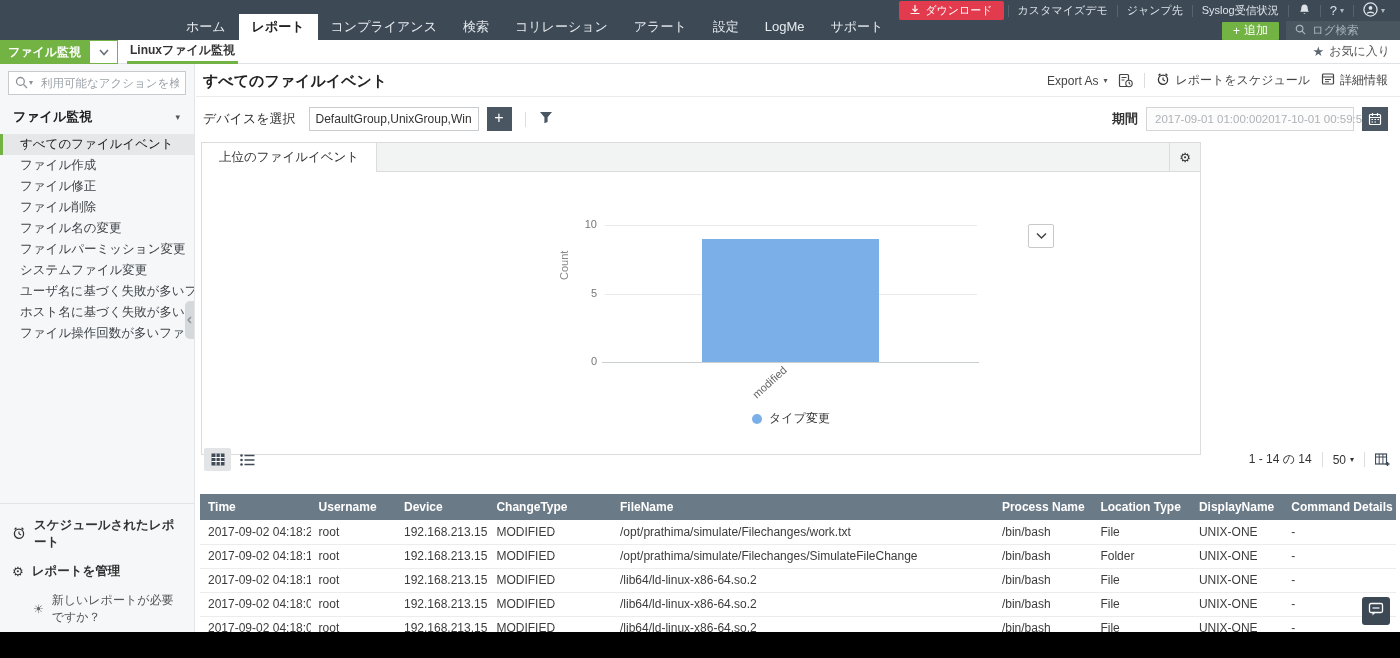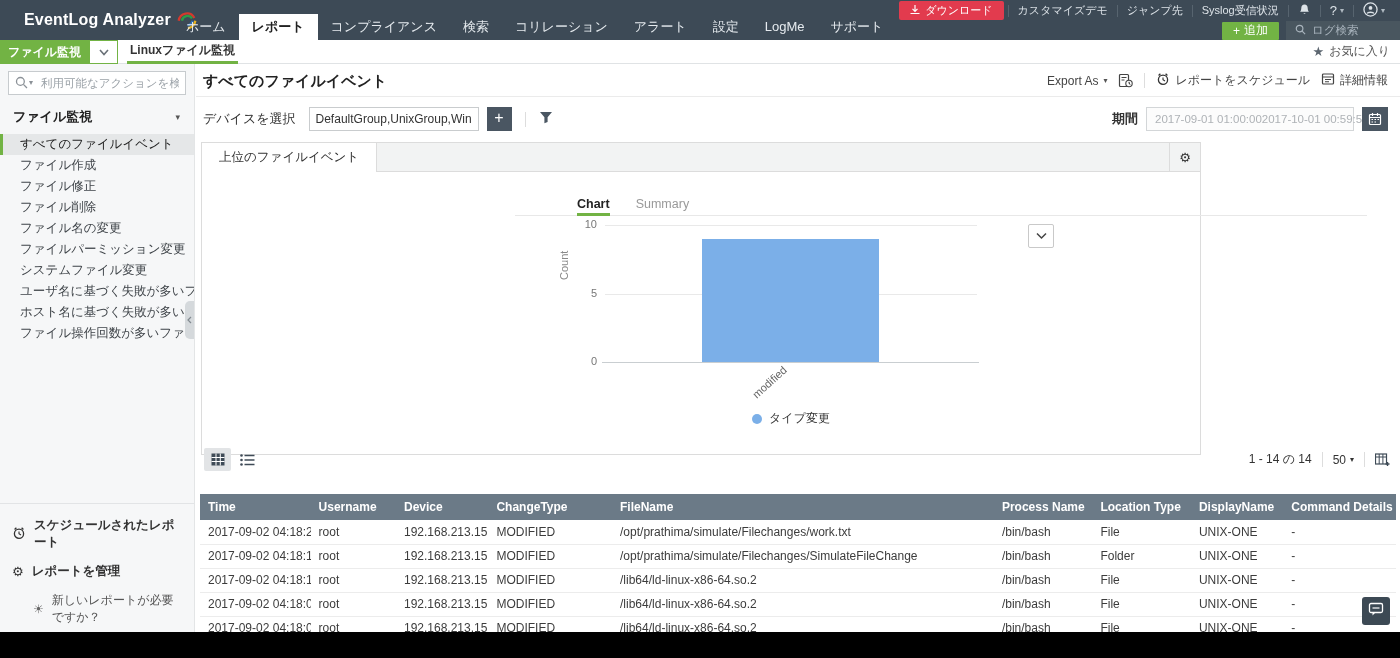--- a/index.html
+++ b/index.html
@@ -129,31 +129,20 @@
 
   .chat-btn { position:absolute; left:1166px; top:533px; width:28px; height:28px; background:#3c4954;
               border-radius:3px; display:flex; align-items:center; justify-content:center; cursor:pointer; }
 </style>
 </head>
 <body>
 
 <div class="app">
 
   <div class="topbar">
-    <div class="logo">
-      <span>EventLog Analyzer</span>
-      <span>
-        <svg width="24" height="22" viewBox="0 0 26 24" fill="none">
-          <path d="M4 15 A9 9 0 0 1 21 12" stroke="#d3392e" stroke-width="2.6"></path>
-          <path d="M7.5 15 A6 6 0 0 1 18.5 12.5" stroke="#2d9a47" stroke-width="2.6"></path>
-          <path d="M22 15 A9 9 0 0 1 14 23" stroke="#e8b323" stroke-width="2.6"></path>
-          <path d="M19 15 A6 6 0 0 1 13.5 20" stroke="#2f6eb5" stroke-width="2.6"></path>
-        </svg>
-      </span>
-    </div>
     <div class="main-nav">
         <span class="nav-item">ホーム</span>
         <span class="nav-item active">レポート</span>
         <span class="nav-item">コンプライアンス</span>
         <span class="nav-item">検索</span>
         <span class="nav-item">コリレーション</span>
         <span class="nav-item">アラート</span>
         <span class="nav-item">設定</span>
         <span class="nav-item">LogMe</span>
         <span class="nav-item">サポート</span>
@@ -352,24 +341,20 @@
         </span>
       </div>
     </div>
 
     <div class="panel">
       <div class="panel-strip">
         <span class="panel-tab">上位のファイルイベント</span>
         <span class="panel-gear glyph">⚙</span>
       </div>
       <div class="panel-body">
-        <div class="chart-tabs-row">
-          <span class="chart-tab active">Chart</span>
-          <span class="chart-tab">Summary</span>
-        </div>
 
         <span class="ytick" style="top:46px;">10</span>
         <span class="ytick" style="top:115px;">5</span>
         <span class="ytick" style="top:183px;">0</span>
         <div class="gridline" style="top:53px;"></div>
         <div class="gridline" style="top:122px;"></div>
         <span class="y-axis-label">Count</span>
 
         <div class="bar" style="height: 123px; top: 67px; background: rgb(123, 175, 232);"></div>
         <div class="axis-base" style="top:190px;"></div>

